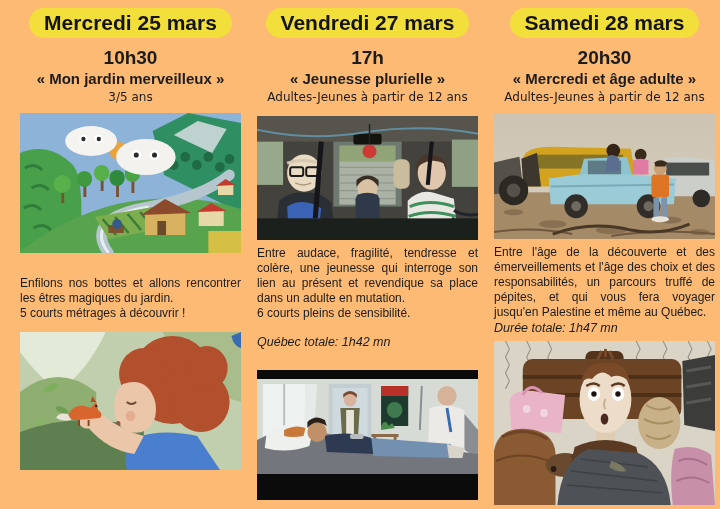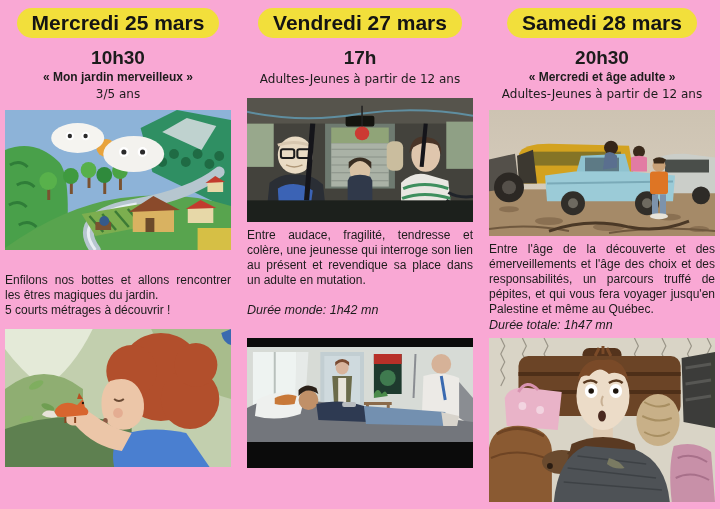--- a/index.html
+++ b/index.html
@@ -1,29 +1,29 @@
 <!DOCTYPE html>
 <html lang="fr"><head>
 <meta charset="utf-8">
 <style>
   * { margin:0; padding:0; box-sizing:border-box; }
   html,body { background:#ffffff; }
   .page {
     position:relative; width:720px; height:509px; overflow:hidden;
-    background:#f9a8d4; color:#1c1c1c;
+    background:#fdba74; color:#1c1c1c;
     font-family:"Liberation Sans", sans-serif;
-    display:flex; gap:16px; padding:8px 5px 0 5px;
+    display:flex; gap:16px; padding:8px 5px 0 20px;
   }
   .column { flex:1 1 0; min-width:0; display:flex; flex-direction:column; align-items:center; }
   .pill {
     background:#f2df3b; color:#141414; border-radius:16px;
     padding:3px 15px; font-size:21px; font-weight:bold; white-space:nowrap;
   }
   .time  { margin-top:9px; font-size:19px; font-weight:bold; text-align:left; }
-  .title { margin-top:1px; font-size:12px; font-weight:bold; text-align:center; white-space:nowrap; }
+  .title { margin-top:1px; font-size:15px; font-weight:bold; text-align:center; white-space:nowrap; }
   .audience { margin-top:3px; font-size:12px; font-family:"DejaVu Sans", sans-serif; text-align:center; white-space:nowrap; }
   .still { width:100%; display:block; overflow:hidden; background:#ddd; }
   .still svg { display:block; width:100%; height:100%; }
   .top-still { margin-top:9px; height:128px; }
   .col-1 .top-still { height:140px; }
   .col-2 .top-still { height:124px; margin-top:12px; }
   .col-3 .top-still { height:126px; }
   .desc { width:100%; margin-top:23px; font-size:12px; line-height:1.24; text-align:justify; }
   .col-2 .desc, .col-3 .desc { margin-top:6px; }
   .desc2 { width:100%; font-size:12px; line-height:1.24; text-align:left; }
@@ -146,20 +146,21 @@
             <line x1="72" y1="88" x2="72" y2="94"></line>
           </g>
         <path d="M222 4 L232 0 L232 16 Q224 14 222 4 Z" fill="#3a6ab0"></path>
       </svg>
     </div>
   </div>
 
   <div class="column col-2">
     <div class="pill">Vendredi 27 mars</div>
     <div class="time">17h</div>
+    <div class="title">« Jeunesse plurielle »</div>
     <div class="audience">Adultes-Jeunes à partir de 12 ans</div>
 
     <div class="still top-still">
       <svg viewBox="0 0 220 126" preserveAspectRatio="none" role="img" aria-label="Photogramme : trois jeunes dans une camionnette, un pompon rouge suspendu au plafond">
         <rect width="220" height="126" fill="#43423c"></rect>
         <rect width="220" height="26" fill="#56544c"></rect>
         <rect x="0" y="26" width="26" height="44" fill="#98a88c"></rect>
         <rect x="194" y="24" width="26" height="48" fill="#8fa085"></rect>
         <rect x="76" y="26" width="68" height="66" fill="#6e7a70"></rect>
         <rect x="82" y="30" width="56" height="16" fill="#90a478"></rect>
@@ -198,21 +199,22 @@
         </g>
         <ellipse cx="174" cy="58" rx="14" ry="17" fill="#dfc6ad"></ellipse>
         <path d="M158 56 Q160 36 176 40 Q190 42 189 58 L186 48 Q174 42 162 50 Z" fill="#4a3528"></path>
         <path d="M64 26 L58 104" stroke="#15151a" stroke-width="5"></path>
         <path d="M174 26 L170 70" stroke="#15151a" stroke-width="4"></path>
         <rect x="0" y="104" width="220" height="22" fill="#1c201c"></rect>
       </svg>
     </div>
 
     <div class="desc">Entre audace, fragilité, tendresse et colère, une jeunesse qui interroge son lien au présent et revendique sa place dans un adulte en mutation.</div>
-    <div class="duration">Durée monde: 1h42 mn</div>
+    <div class="desc2">6 courts pleins de sensibilité.</div>
+    <div class="duration">Québec totale: 1h42 mn</div>
 
     <div class="still bottom-still">
       <svg viewBox="0 0 228 130" preserveAspectRatio="none" role="img" aria-label="Photogramme : un homme allongé sur un lit, une femme et un homme chauve debout dans la pièce claire">
         <rect width="228" height="130" fill="#0b0b0b"></rect>
         <rect x="0" y="9" width="228" height="95" fill="#d7dbd6"></rect>
         <rect x="6" y="14" width="44" height="58" fill="#eef3f1"></rect>
         <line x1="28" y1="14" x2="28" y2="72" stroke="#b8c0bc" stroke-width="2"></line>
         <path d="M50 14 L62 14 L58 76 L48 74 Z" fill="#e6eae8"></path>
         <rect x="74" y="14" width="44" height="74" fill="#c2ced2"></rect>
         <rect x="78" y="18" width="36" height="70" fill="#cfdade"></rect>

